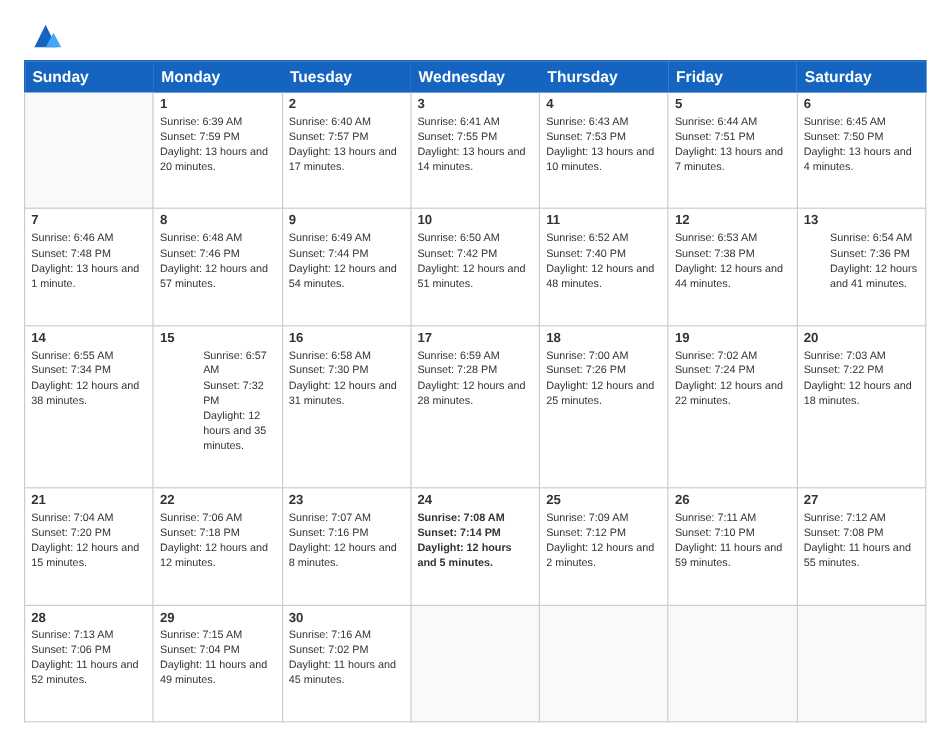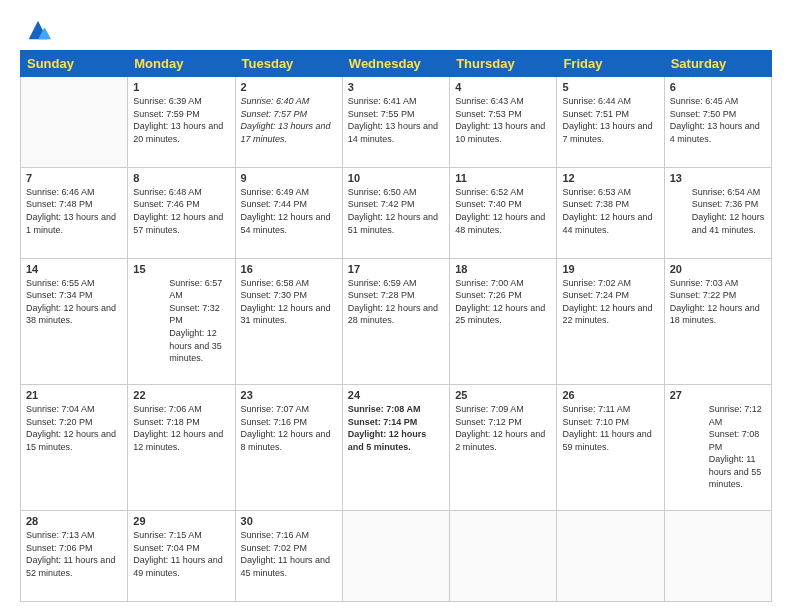--- a/index.html
+++ b/index.html
@@ -63,21 +63,21 @@
     }
     .calendar {
       flex: 1;
       border: 1px solid #ccc;
       border-collapse: collapse;
       width: 100%;
       table-layout: fixed;
     }
     .calendar th {
       background: #1565c0;
-      color: #fde047;
+      color: #ffffff;
       text-align: left;
       padding: 5px 6px;
       font-size: 13px;
       border: 1px solid #1565c0;
     }
     .calendar td {
       border: 1px solid #ccc;
       vertical-align: top;
       padding: 4px 5px;
       font-size: 9.5px;
@@ -136,21 +136,21 @@
     <tr>
           <td class="empty-cell"></td>
           <td>
             <span class="day-num">1</span>
             <div class="day-info" style="white-space: pre-line;">Sunrise: 6:39 AM
 Sunset: 7:59 PM
 Daylight: 13 hours and 20 minutes.</div>
           </td>
           <td>
             <span class="day-num">2</span>
-            <div class="day-info" style="white-space: pre-line; font-style: italic;">Sunrise: 6:40 AM
+            <div class="day-info" style="white-space: pre-line;">Sunrise: 6:40 AM
 Sunset: 7:57 PM
 Daylight: 13 hours and 17 minutes.</div>
           </td>
           <td>
             <span class="day-num">3</span>
             <div class="day-info" style="white-space: pre-line;">Sunrise: 6:41 AM
 Sunset: 7:55 PM
 Daylight: 13 hours and 14 minutes.</div>
           </td>
           <td>
@@ -292,21 +292,21 @@
 Daylight: 12 hours and 2 minutes.</div>
           </td>
           <td>
             <span class="day-num">26</span>
             <div class="day-info" style="white-space: pre-line;">Sunrise: 7:11 AM
 Sunset: 7:10 PM
 Daylight: 11 hours and 59 minutes.</div>
           </td>
           <td>
             <span class="day-num">27</span>
-            <div class="day-info" style="white-space: pre-line; margin-left: 39px;">Sunrise: 7:12 AM
+            <div class="day-info" style="white-space: pre-line;">Sunrise: 7:12 AM
 Sunset: 7:08 PM
 Daylight: 11 hours and 55 minutes.</div>
           </td>
         </tr>
         <tr>
           <td>
             <span class="day-num">28</span>
             <div class="day-info" style="white-space: pre-line;">Sunrise: 7:13 AM
 Sunset: 7:06 PM
 Daylight: 11 hours and 52 minutes.</div>

